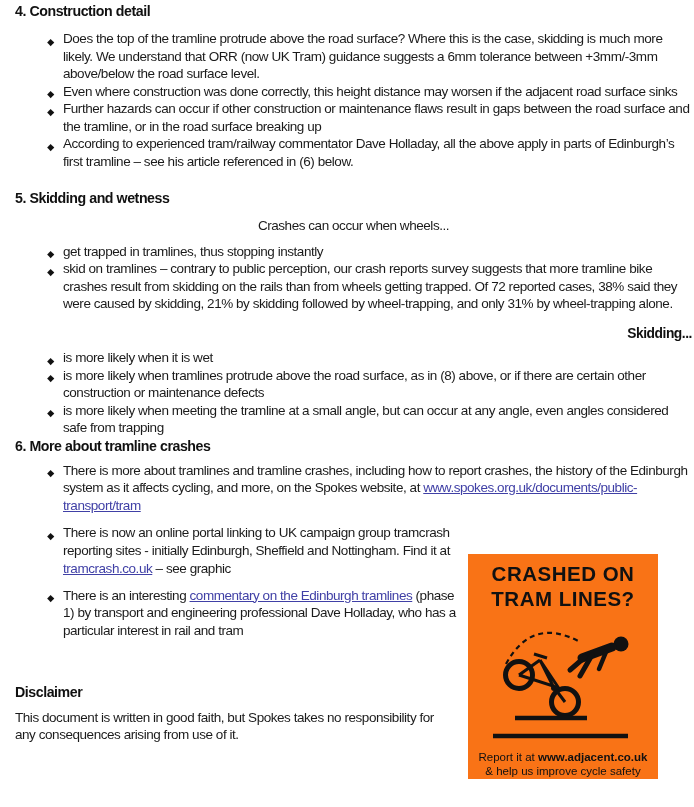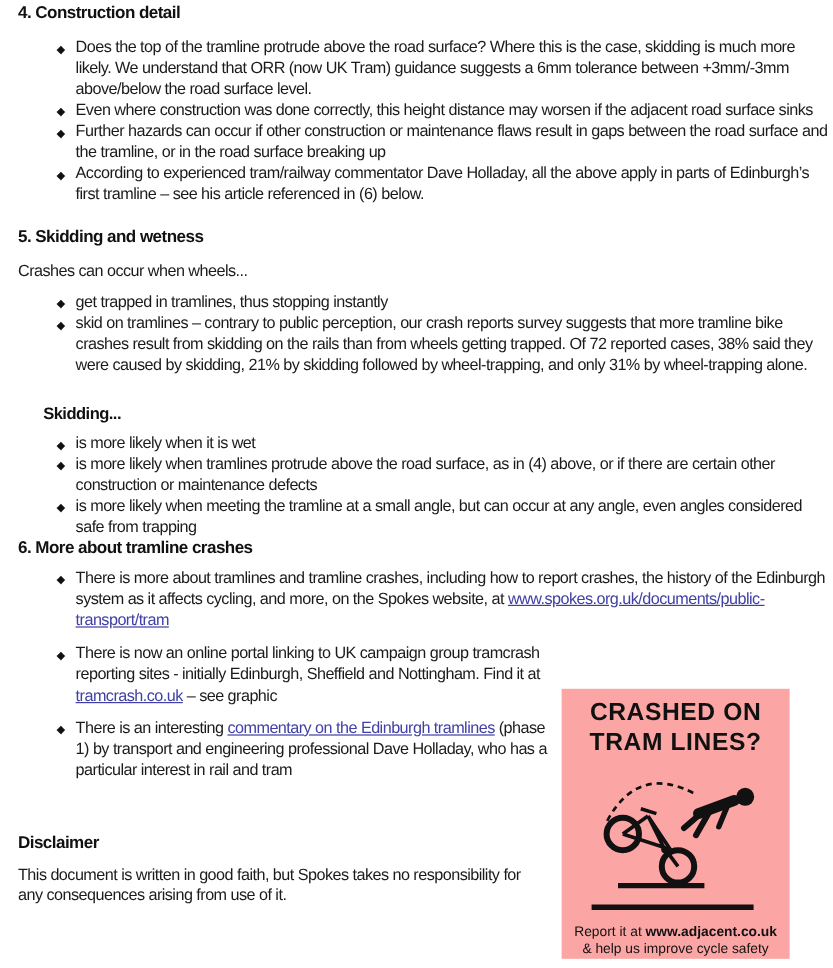--- a/index.html
+++ b/index.html
@@ -15,34 +15,34 @@
     color:#1b1b1b;
     background:#ffffff;
     overflow:hidden;
     border-radius:16px;
   }
   .h { font-size:14.2px; font-weight:bold; line-height:19px; color:#111; }
   .h4 { margin-bottom:9px; }
   .h5 { margin-top:19px; margin-bottom:9px; }
   .h6 { margin-bottom:6px; }
   .hd { margin-top:43px; margin-bottom:7px; }
-  .intro { margin-bottom:8px; }
+  .intro { margin-bottom:8px;text-align:center; }
   ul.dl { list-style:none; padding-left:48px; }
   ul.dl li { position:relative; }
   .mk { position:absolute; left:-16px; top:2.5px; font-size:9.5px; letter-spacing:0; color:#111; }
-  .sub { font-weight:bold; font-size:13.8px; margin:23px 0 7px 21px; color:#111; }
+  .sub { font-weight:bold; font-size:13.8px; margin:12px 0 7px 21px; color:#111;text-align:right; }
   .s6 li { margin-bottom:9.5px; line-height:17.7px; }
   .narrow { margin-right:230px; }
   .lnk, .lnk:visited { color:#4040a6; text-decoration:underline; }
   .disc-p { margin-right:235px; }
 
   .poster {
-    position:absolute; left:468px; top:574px;
+    position:absolute; left:468px; top:554px;
     width:190px; height:225px;
-    background:#fca5a5;
+    background:#f97316;
     text-align:center;
     color:#111;
     letter-spacing:0;
   }
   .poster-title {
     padding-top:7px;
     font-size:20.5px; line-height:25px;
     font-weight:bold; letter-spacing:0.5px;
   }
   .poster svg { display:block; margin:1px auto 0; }
@@ -88,21 +88,21 @@
   </ul>
 
   <div class="sub">Skidding...</div>
   <ul class="dl">
     <li>
       <span class="mk">◆</span>
       <span>is more likely when it is wet</span>
     </li>
     <li>
       <span class="mk">◆</span>
-      <span>is more likely when tramlines protrude above the road surface, as in (4) above,  or if there are certain other construction or maintenance defects</span>
+      <span>is more likely when tramlines protrude above the road surface, as in (8) above,  or if there are certain other construction or maintenance defects</span>
     </li>
     <li>
       <span class="mk">◆</span>
       <span>is more likely when meeting the tramline at a small angle, but can occur at any angle, even angles considered safe from trapping</span>
     </li>
   </ul>
 
   <div class="h h6">6. More about tramline crashes</div>
   <ul class="dl s6">
     <li>

